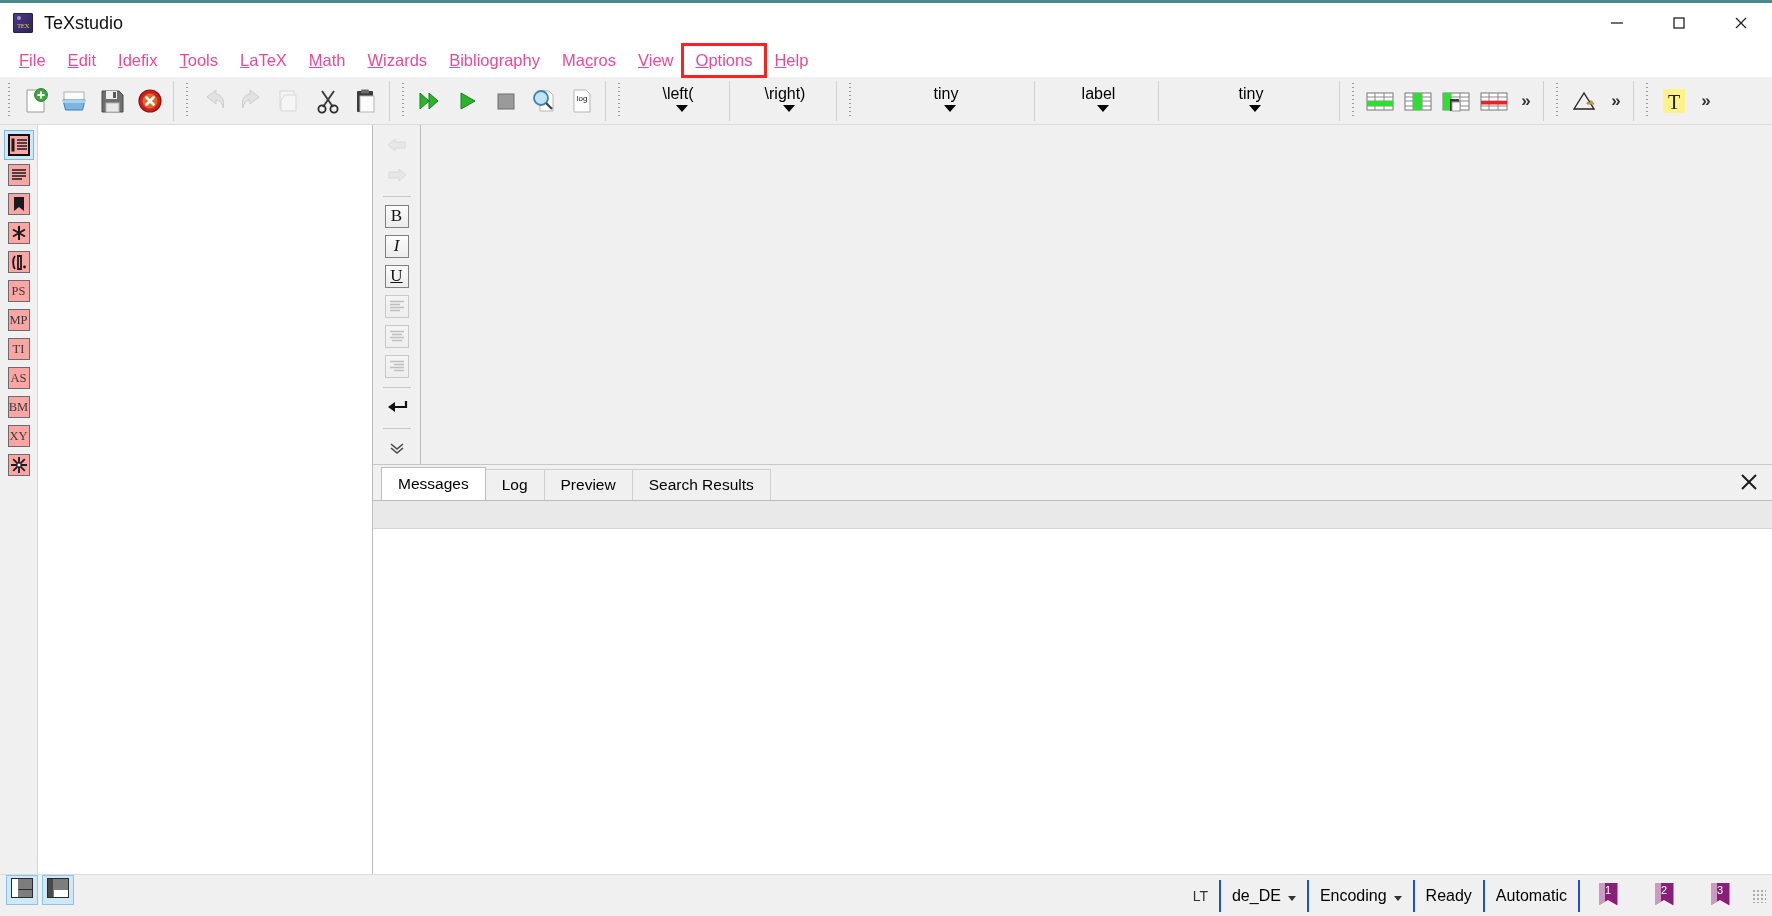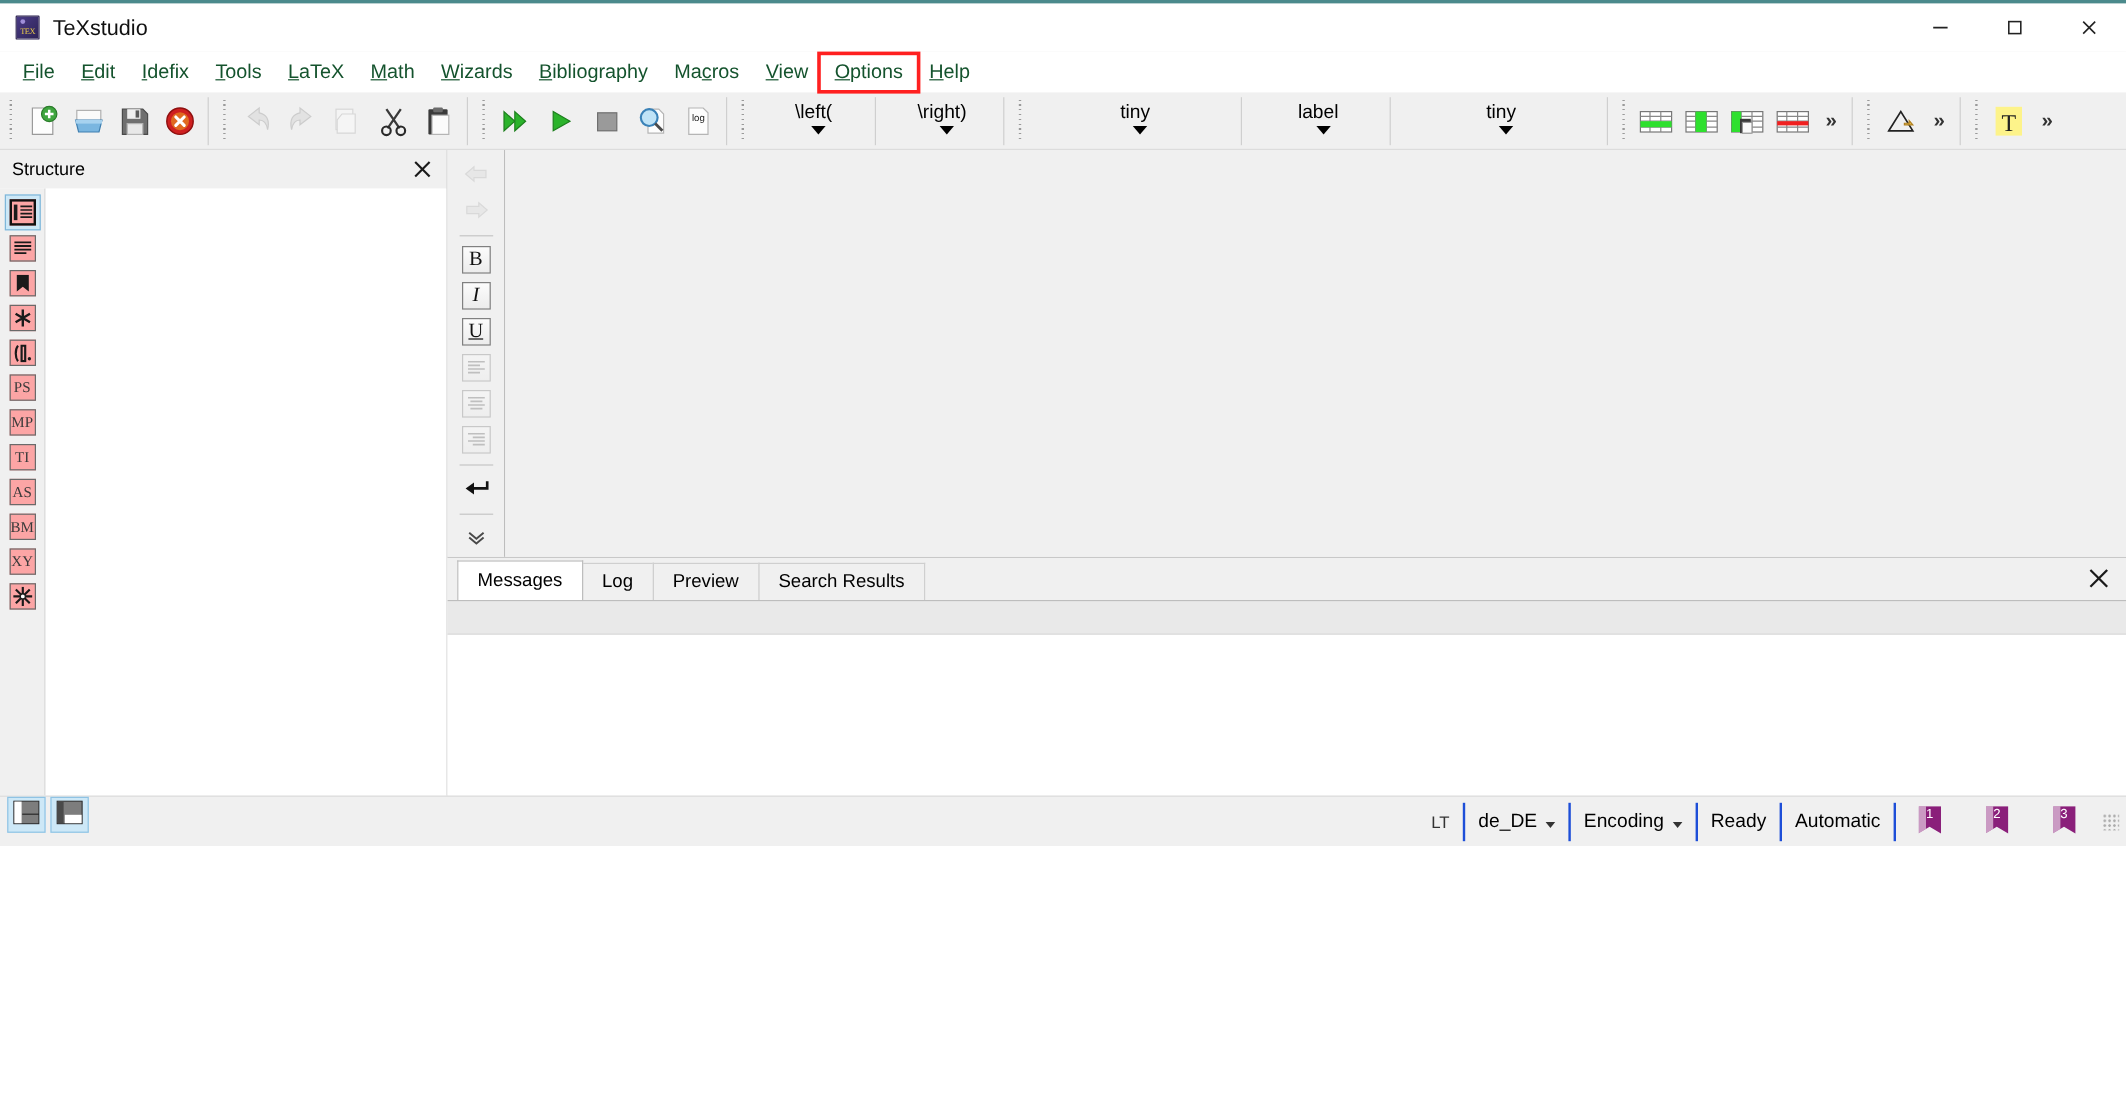--- a/index.html
+++ b/index.html
@@ -5,21 +5,21 @@
   * { box-sizing: border-box; }
   html, body {
     margin: 0; padding: 0;
     width: 1772px; height: 916px;
     overflow: hidden;
     font-family: "Liberation Sans", sans-serif;
     background: #ffffff;
   }
   #app {
     position: relative;
-    width: 1772px; height: 705px;
+    width: 1772px; height: 916px;
     background: #f0f0f0;
     display: flex;
     flex-direction: column;
     border-top: 3px solid #4b8a8c;
   }
 
   
   .titlebar {
     height: 40px;
     background: #ffffff;
@@ -78,21 +78,21 @@
     height: 34px;
     flex: 0 0 34px;
     background: #ffffff;
     display: flex;
     align-items: center;
     padding-left: 8px;
     position: relative;
   }
   .menu-item {
     font-size: 16.5px;
-    color: #14532d;
+    color: #ec4899;
     padding: 4px 11px;
     cursor: default;
     white-space: nowrap;
   }
   .menu-item u { text-decoration: underline; }
   .menu-item.highlighted {
     outline: 3px solid #ff2020;
     outline-offset: 1px;
     position: relative;
     z-index: 5;
@@ -605,29 +605,20 @@
         <rect x="4" y="3" width="22" height="24" fill="#fdf38a"></rect>
         <text x="15" y="23" font-size="20" text-anchor="middle" fill="#222" font-family="Liberation Serif, serif">T</text>
       </svg>
     </div>
     <div class="chev">»</div>
   </div>
 
   <div class="body-row">
 
     <div class="struct-dock">
-      <div class="struct-header">
-        <span>Structure</span>
-        <span class="struct-close">
-          <svg width="16" height="16" viewBox="0 0 16 16">
-              <line x1="2" y1="2" x2="14" y2="14" stroke="#1a1a1a" stroke-width="1.8"></line>
-              <line x1="14" y1="2" x2="2" y2="14" stroke="#1a1a1a" stroke-width="1.8"></line>
-            </svg>
-        </span>
-      </div>
       <div class="struct-body">
         <div class="struct-railbar">
 
           <div class="rail-btn active">
             <span class="bx">
               <svg width="16" height="14" viewBox="0 0 16 14">
                   <rect x="0.5" y="0.5" width="3" height="13" fill="#1a1a1a"></rect>
                   <path d="M6 2 h10 M6 5 h10 M6 8 h10 M6 11 h10" stroke="#1a1a1a" stroke-width="1.4"></path>
                 </svg>
             </span>

